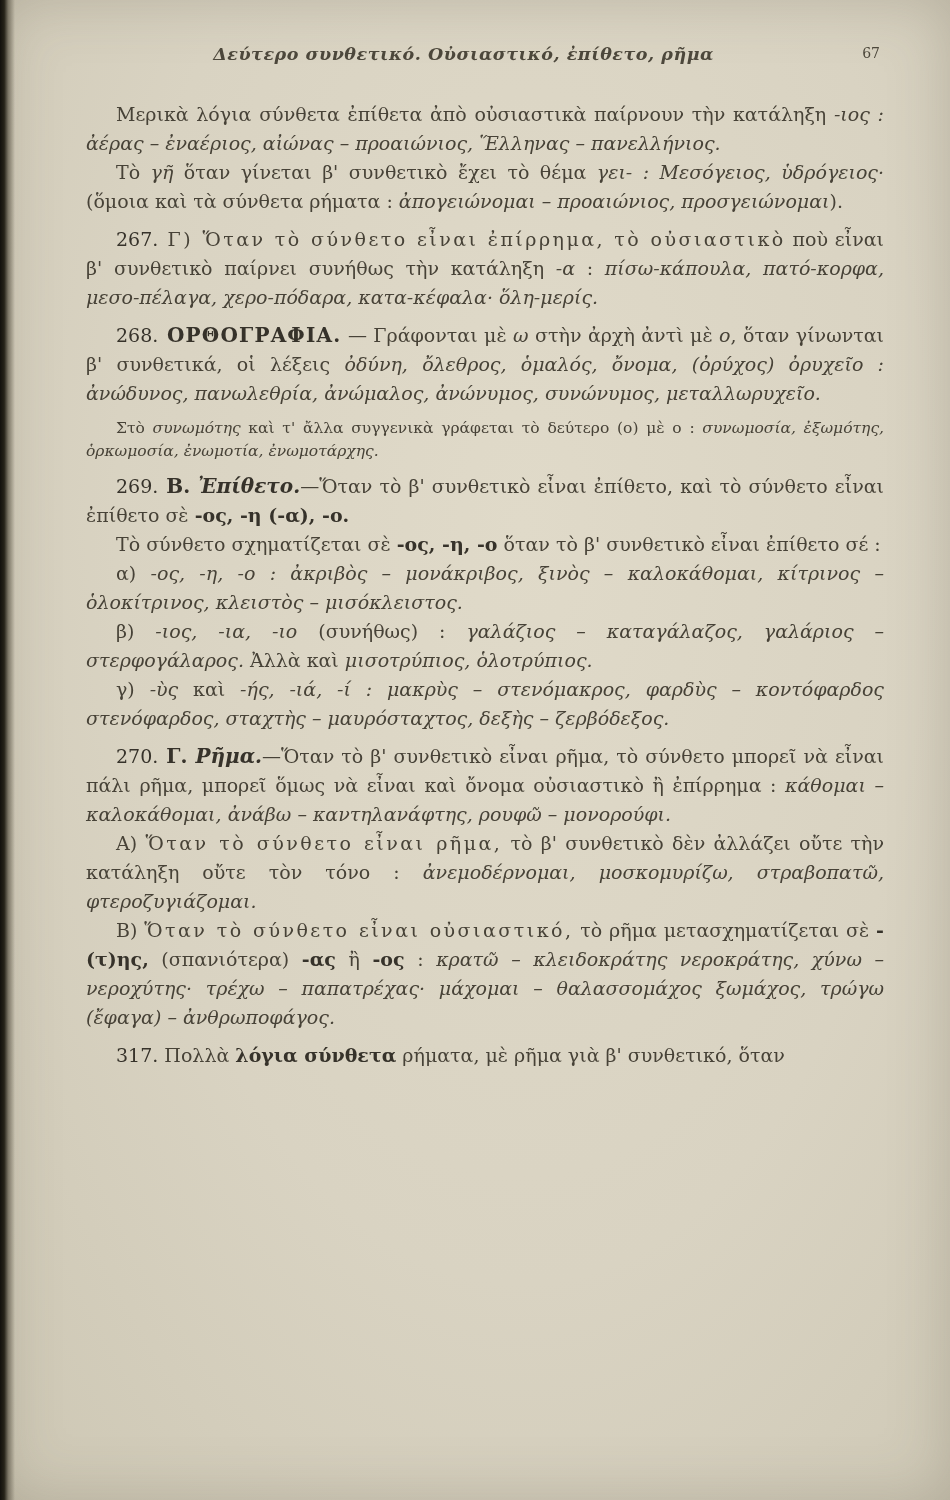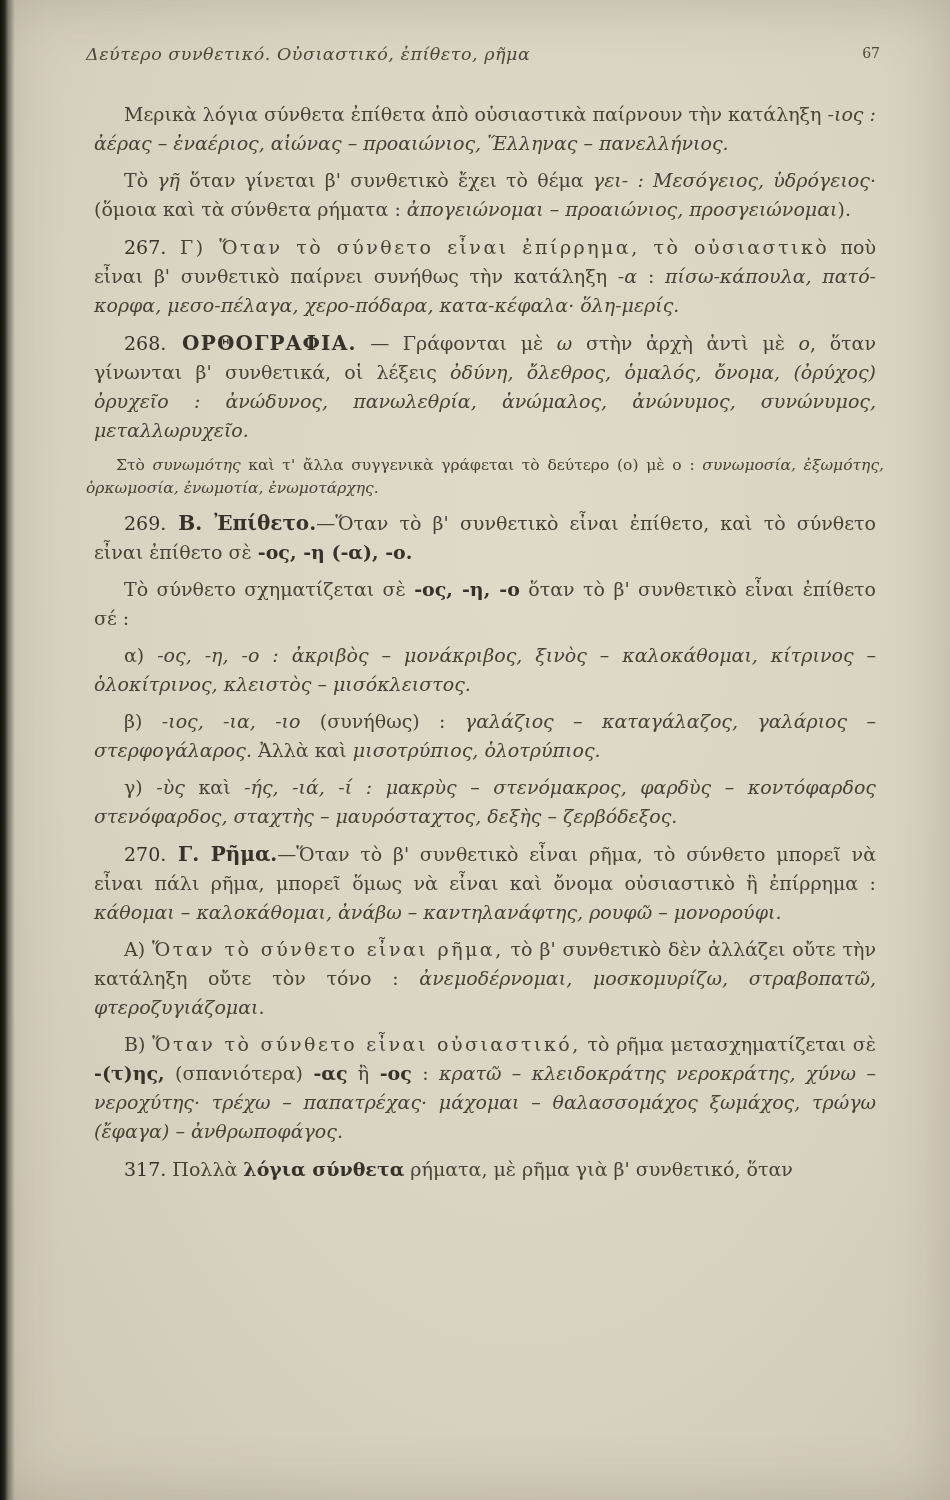--- a/index.html
+++ b/index.html
@@ -21,37 +21,37 @@
     color:var(--ink);
     box-shadow:inset 0 0 60px rgba(90,84,66,.25);
   }
   .binding{
     position:absolute;left:0;top:0;bottom:0;width:15px;
     background:linear-gradient(90deg,#12100c 0%,#262319 28%,#7d7767 55%,rgba(160,154,138,0) 100%);
   }
   .content{position:absolute;left:86px;right:66px;top:44px;}
   .header{position:relative;height:32px;margin-bottom:24px;}
   .running-title{
-    display:block;text-align:left;font-style:italic;
-    font-size:17.5px;letter-spacing:.03em;padding-right:170px;color:#4c473b;
+    display:block;text-align:right;font-style:italic;
+    font-size:17.5px;letter-spacing:.03em;padding-right:170px;color:#4c473b;font-weight:bold;
   }
   .page-number{position:absolute;right:4px;top:1px;font-size:14px;color:#4c473b;}
   p.para{
-    margin:8px;text-indent:30px;text-align:justify;
+    margin:0;text-indent:30px;text-align:justify;
     font-size:19px;line-height:29px;
   }
   p.sect{margin-top:9px;}
   p.note{font-size:15.5px;line-height:23px;margin:9px 0;text-align:justify;text-indent:30px;}
   .b{font-weight:bold;color:var(--ink-bold);}
   .i{font-style:italic;}
   .sp{letter-spacing:.13em;}
   .num{font-weight:normal;color:var(--ink-bold);}
   .title-caps{font-weight:bold;font-size:20px;letter-spacing:.06em;color:var(--ink-bold);}
   .title-b{font-weight:bold;font-size:20px;color:var(--ink-bold);}
-  .title-bi{font-weight:bold;font-size:20px;color:var(--ink-bold);}
+  .title-bi{font-weight:bold;font-style:italic;font-size:20px;color:var(--ink-bold);}
 </style>
 </head>
 <body>
 
 <div class="page">
   <div class="binding"></div>
   <div class="content">
 
     <div class="header">
       <span class="running-title">Δεύτερο συνθετικό. Οὐσιαστικό, ἐπίθετο, ρῆμα</span>

